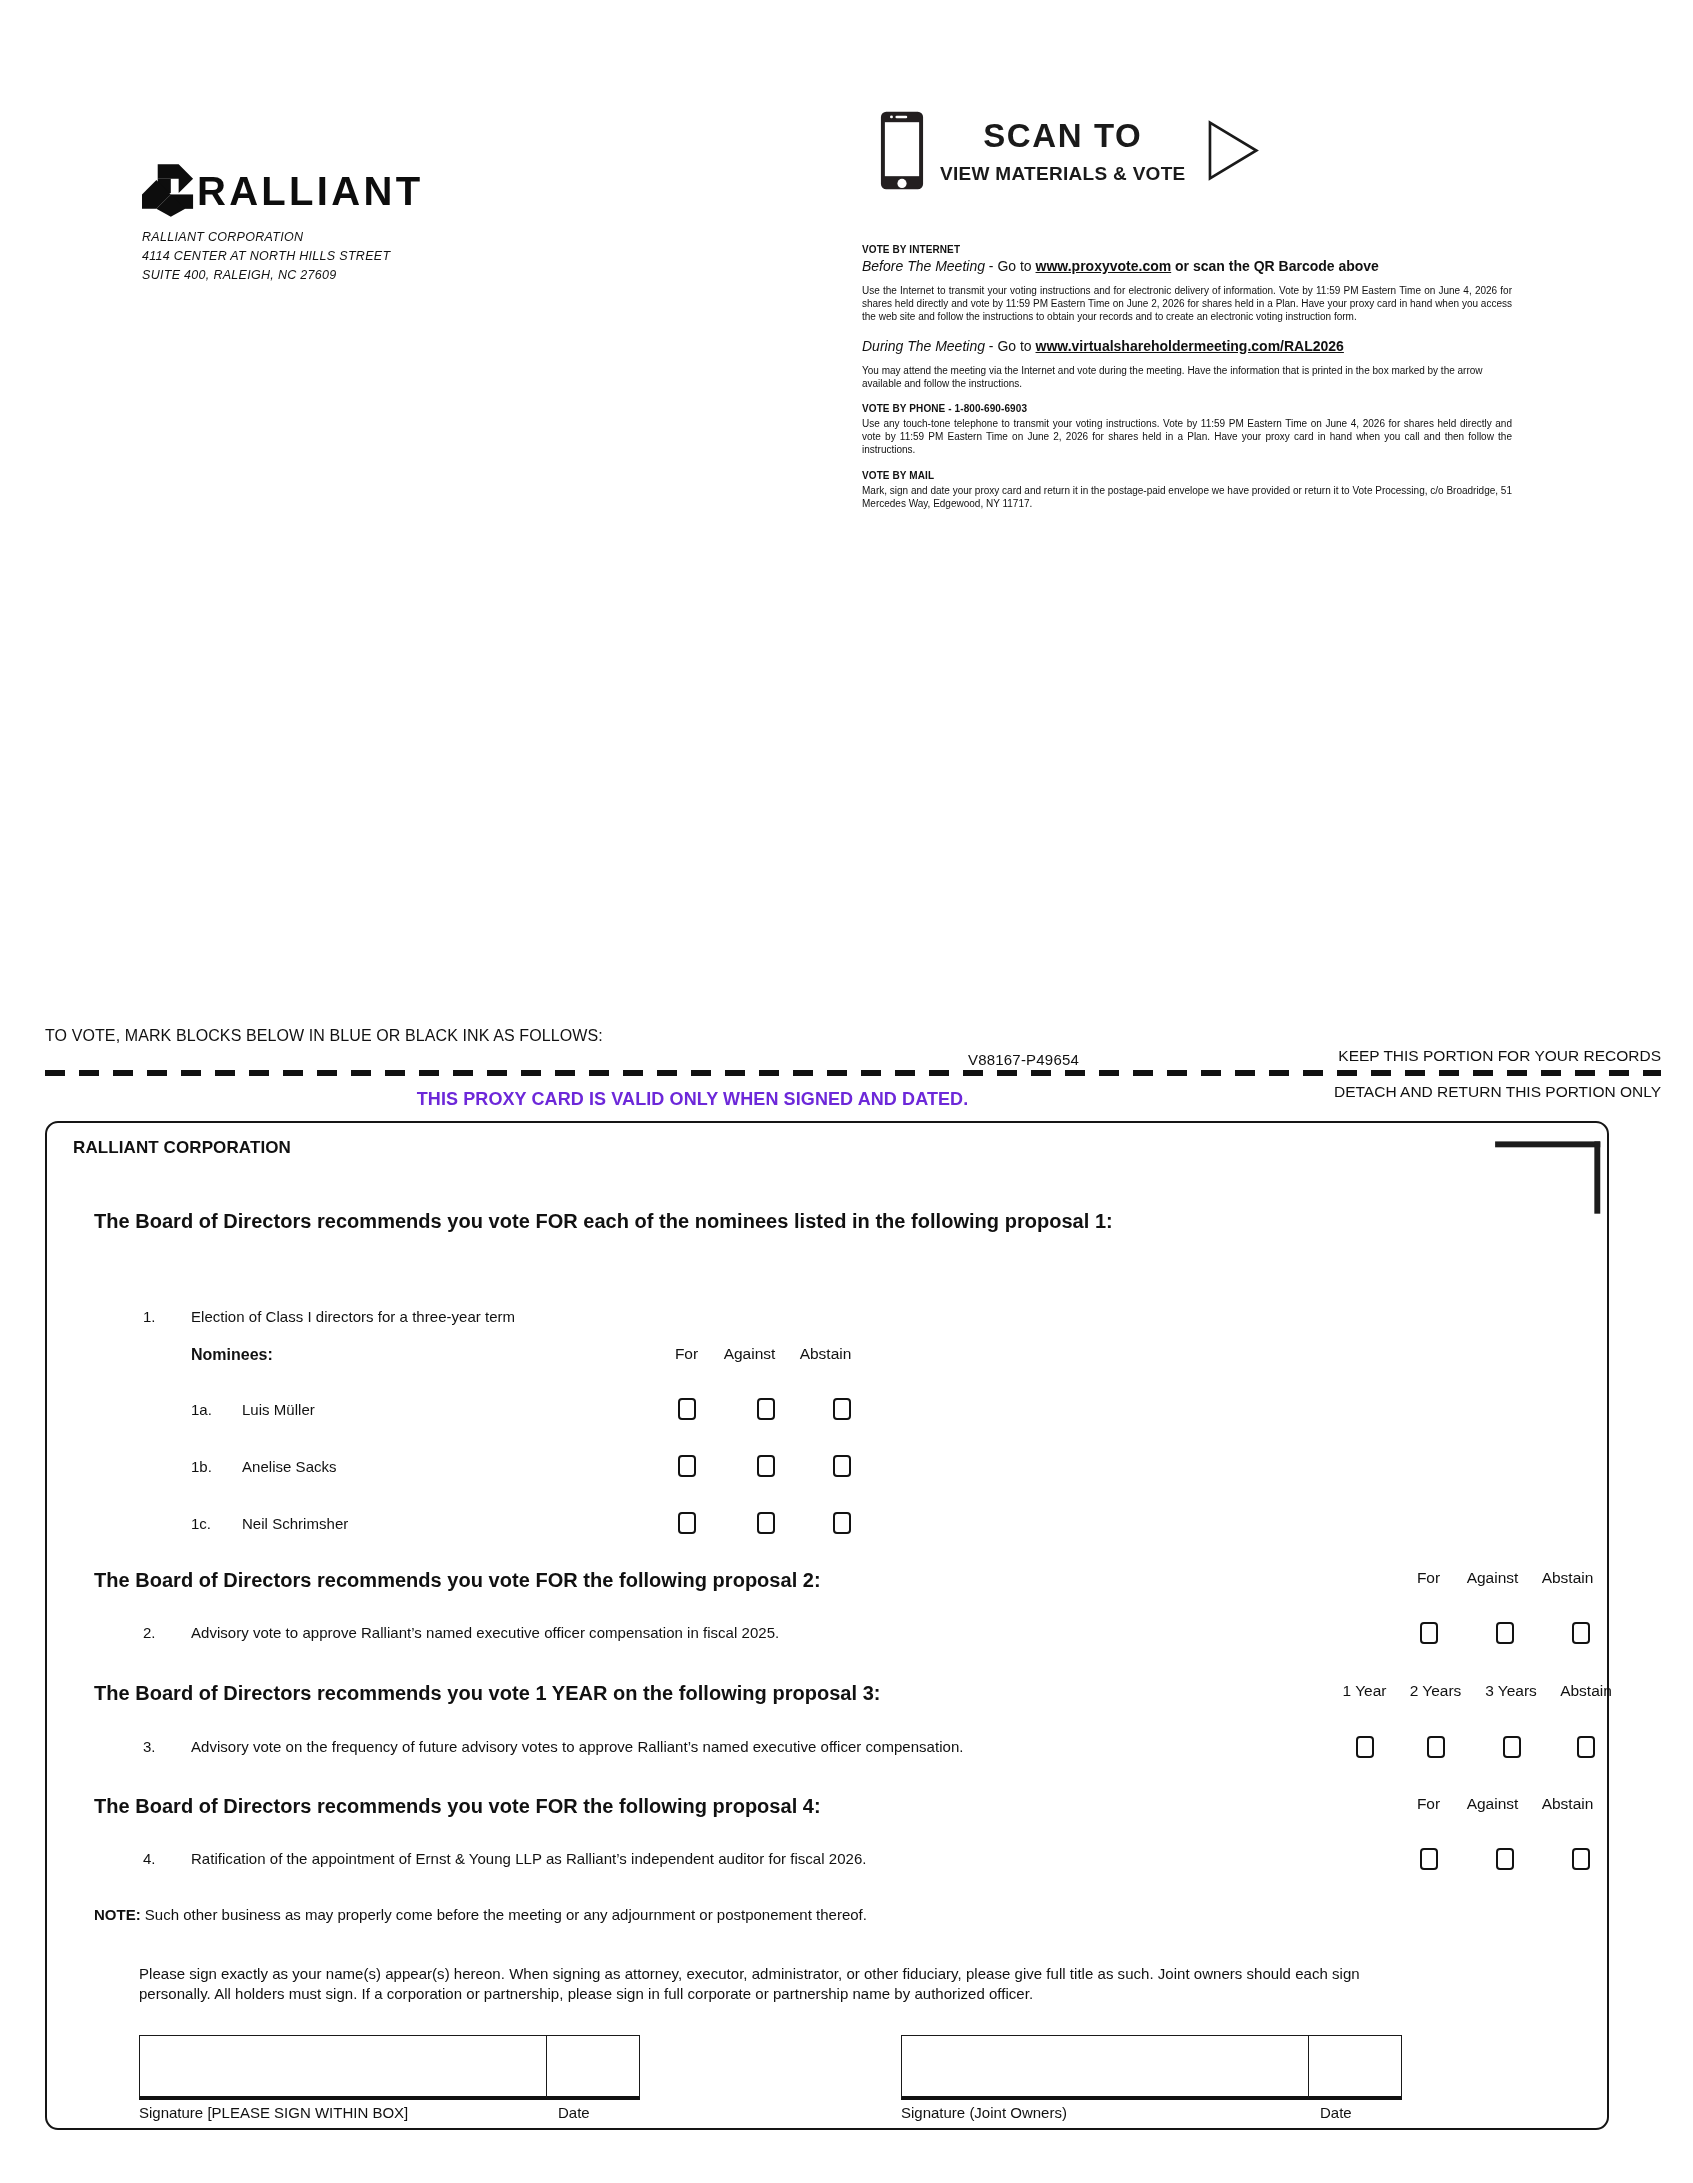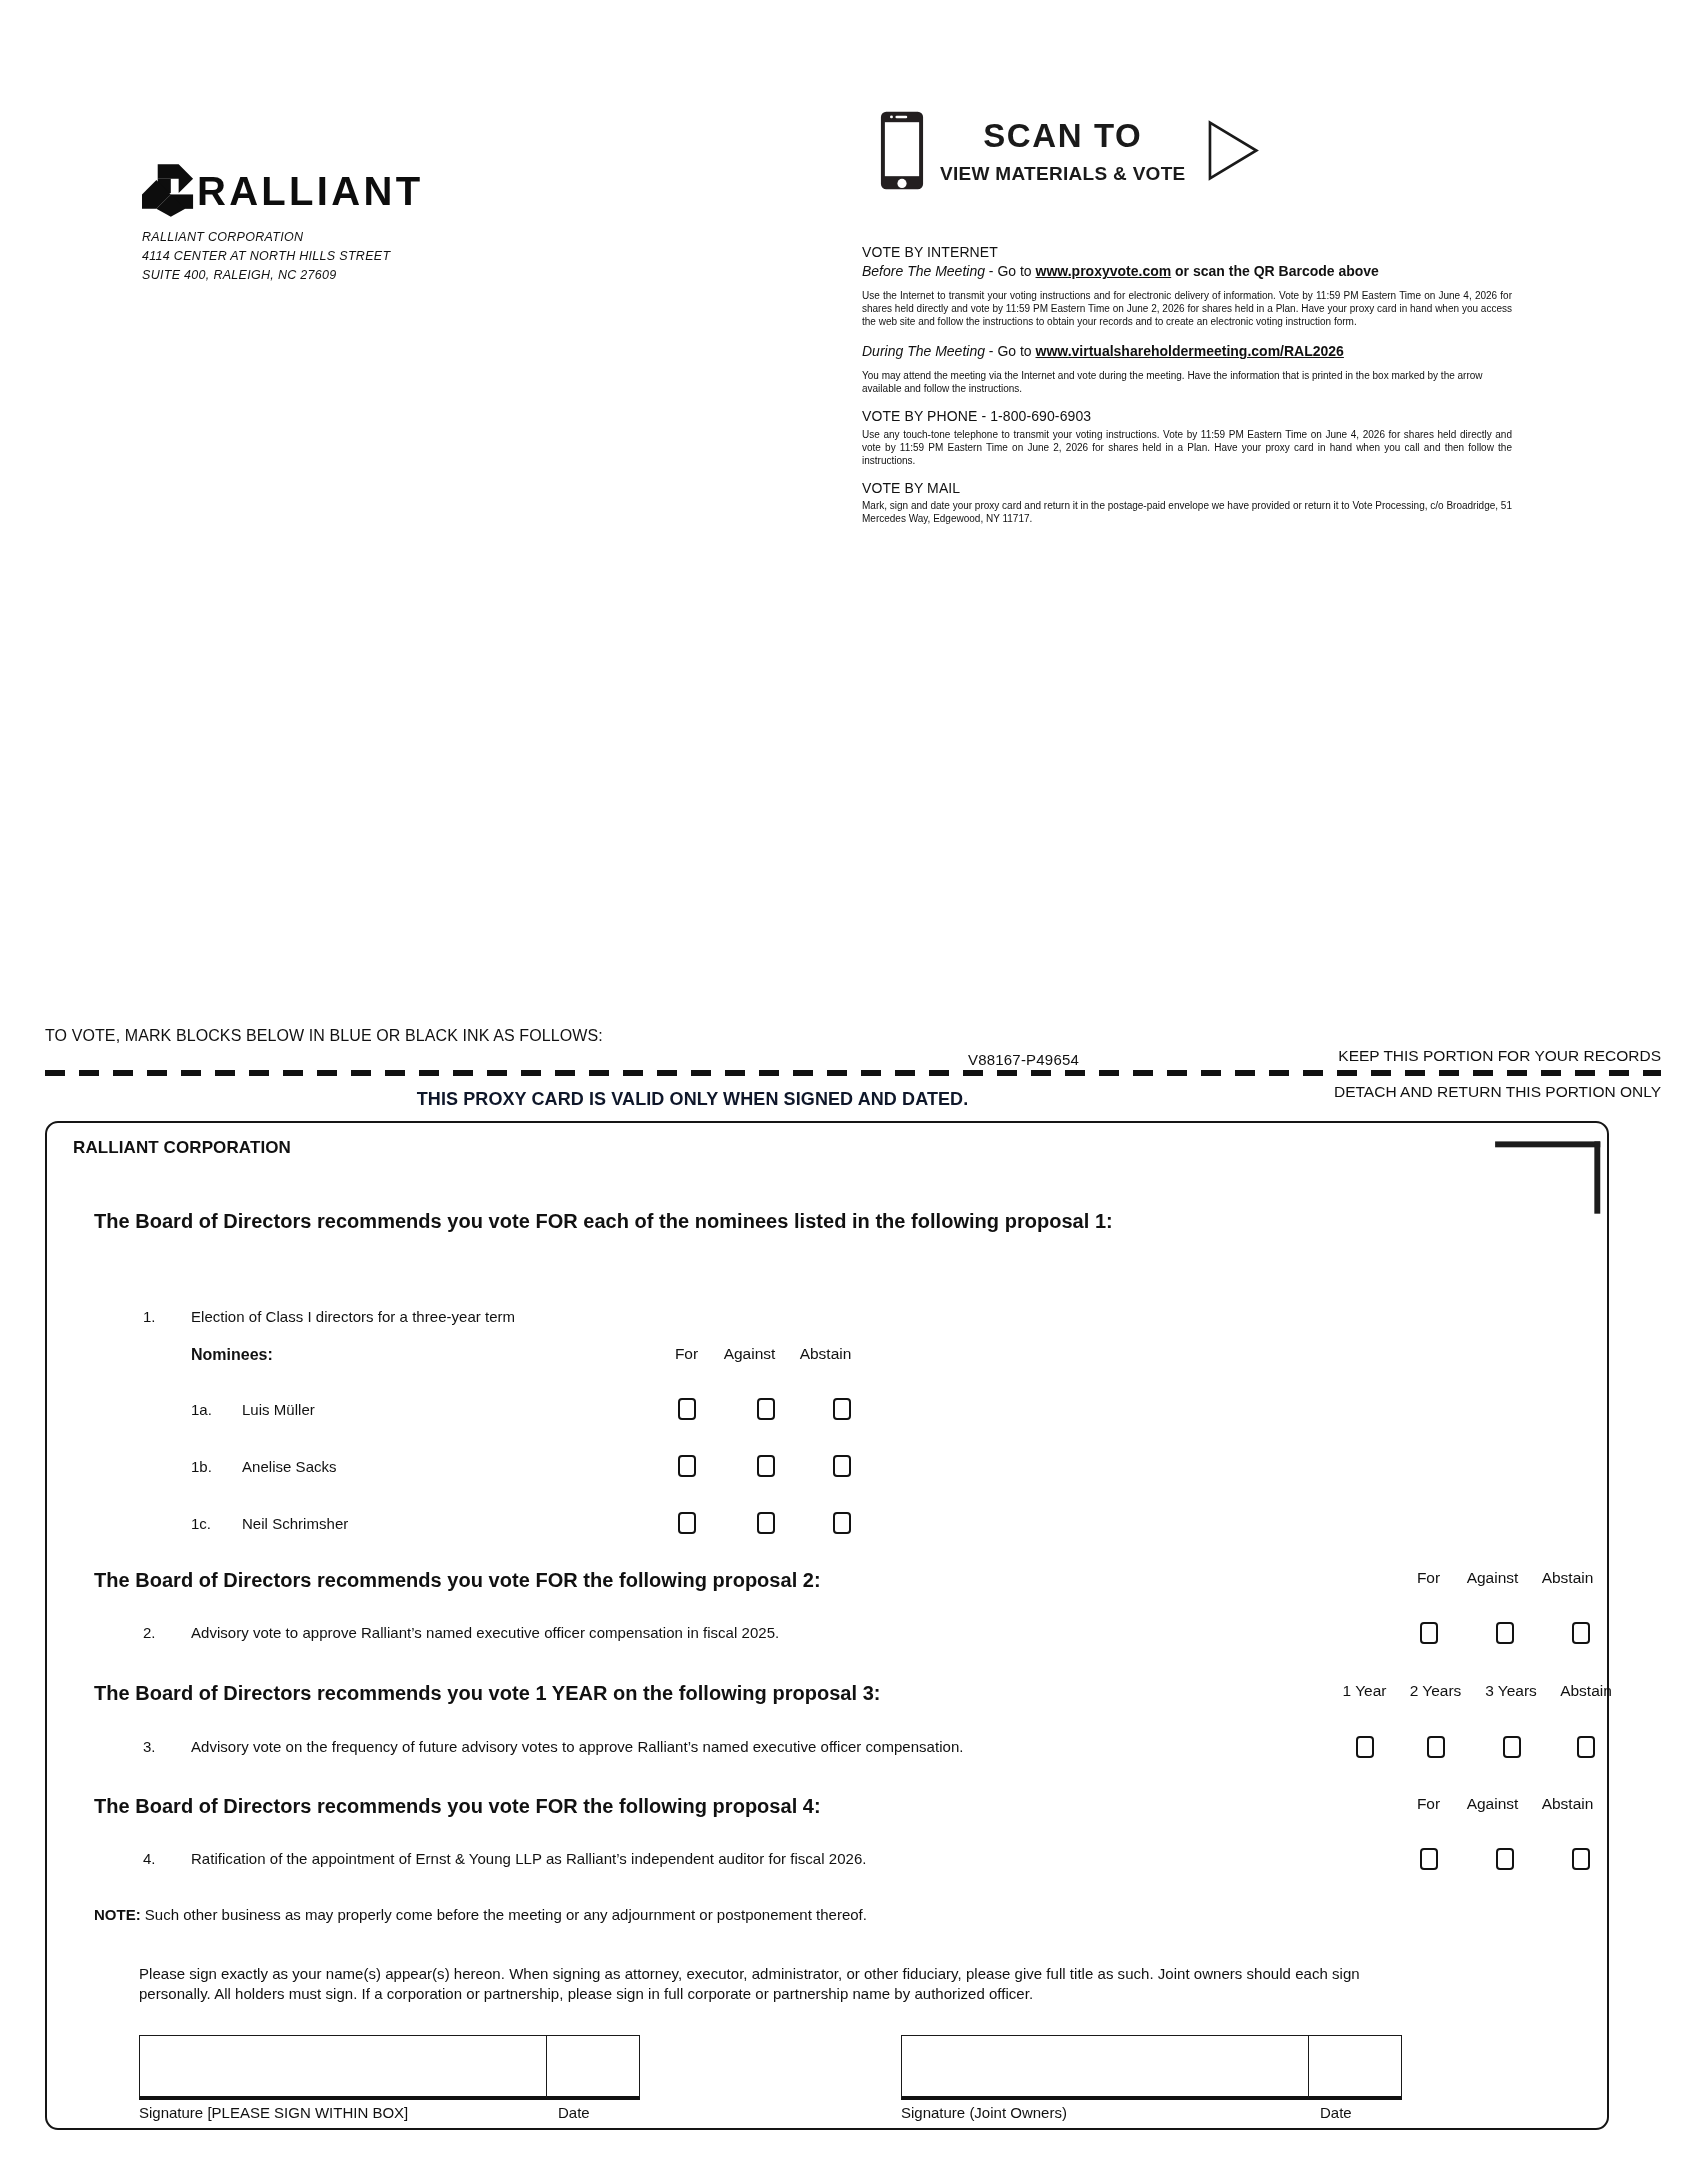--- a/index.html
+++ b/index.html
@@ -86,22 +86,22 @@
   .vote-instr {
     position: absolute;
     left: 862px;
     top: 243px;
     width: 650px;
     font-size: 13.5px;
     color: #111;
     line-height: 1.30;
   }
   .vi-head {
-    font-weight: 400;
-    font-size: 14px;
+    font-weight: 700;
+    font-size: 10px;
     letter-spacing: 0.1px;
   }
   .vi-sub {
     font-size: 14px;
     margin-top: 1.3px;
   }
   .vi-sub .ital { font-style: italic; }
   .vi-sub .lnk { font-weight: 700; text-decoration: underline; }
   .vi-body {
     margin-top: 8.6px;
@@ -159,21 +159,21 @@
       transparent 20px, transparent 34px);
   }
   .valid-line {
     position: absolute;
     left: 0;
     top: 1089px;
     width: 1385px;
     text-align: center;
     font-size: 18px;
     font-weight: 700;
-    color: #0f172a;
+    color: #6d28d9;
     letter-spacing: 0.1px;
   }
 
   
   .card {
     position: absolute;
     left: 45px;
     top: 1121px;
     width: 1564px;
     height: 1009px;

